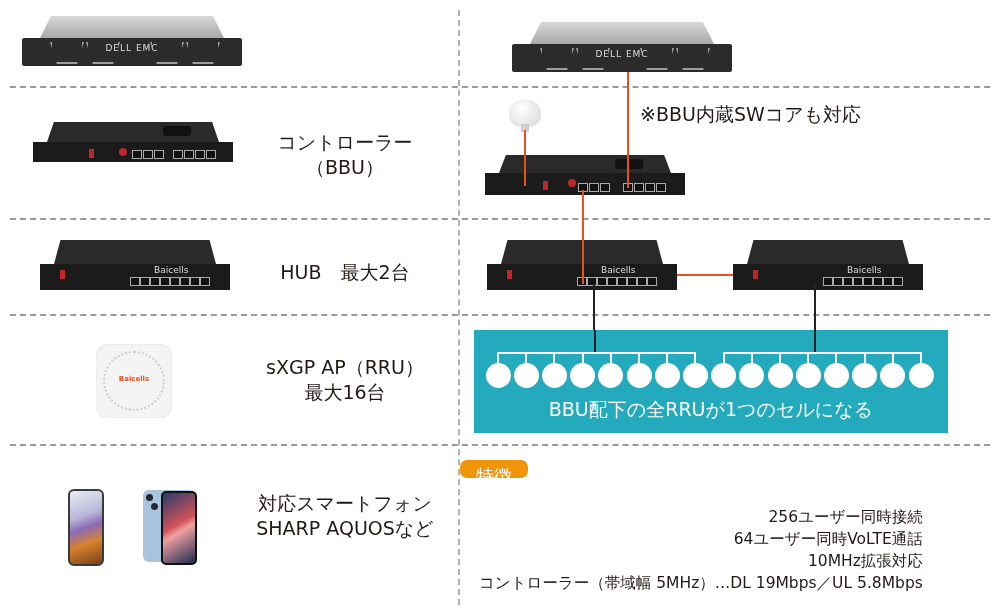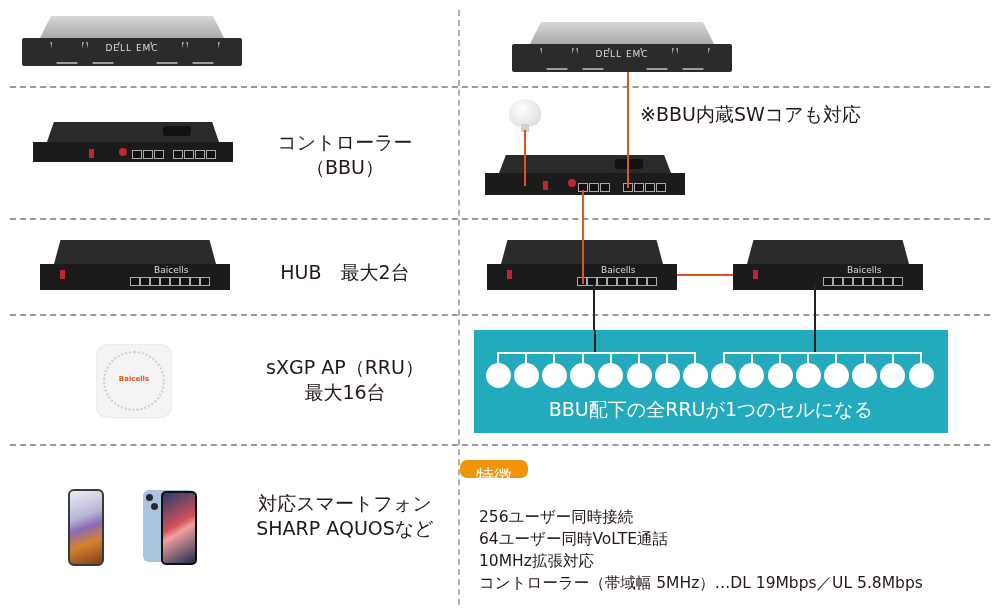--- a/index.html
+++ b/index.html
@@ -33,21 +33,21 @@
   .cable-k { position:absolute; background:#222; }
 
   .cell-panel { position:absolute; left:474px; top:330px; width:474px; height:103px; background:#23abbd; }
   .rru-circle { position:absolute; width:25px; height:25px; border-radius:50%; background:#ffffff; }
   .tree-line { position:absolute; background:#ffffff; }
   .cell-caption { position:absolute; left:0; right:0; top:67px; text-align:center; color:#ffffff; font-size:19px; }
 
   .feature-badge { position:absolute; left:460px; top:460px; width:68px; height:18px; background:#f0940a; border-radius:7px;
                    color:#fff; font-size:18px; line-height:31px; text-align:center; }
   .feature-list { position:absolute; left:479px; top:506px; font-size:15.5px; line-height:22px; color:#231815; }
-  .feature-list div { white-space:nowrap; }
+  .feature-list div { white-space:nowrap;text-align:right; }
 
   .note { position:absolute; left:640px; top:101px; font-size:19px; line-height:27px; color:#231815; white-space:nowrap; }
 
   .ap { position:absolute; left:97px; top:345px; width:74px; height:72px; background:#f4f4f4; border-radius:10px;
         box-shadow:0 0 2px #bbb; }
   .ap .ring { position:absolute; left:6px; top:6px; right:6px; bottom:6px; border:2px dotted #cfcfcf; border-radius:50%; }
   .ap .logo { position:absolute; left:0; right:0; top:30px; text-align:center; font-size:7px; color:#e8501e; font-weight:bold; }
 
   .gps { position:absolute; left:509px; top:99px; width:32px; height:28px; background:radial-gradient(circle at 40% 35%,#ffffff,#d7d7d7); border-radius:50% 50% 40% 40%; }
   .gps-stem { position:absolute; left:521px; top:124px; width:8px; height:8px; background:#cfcfcf; }

